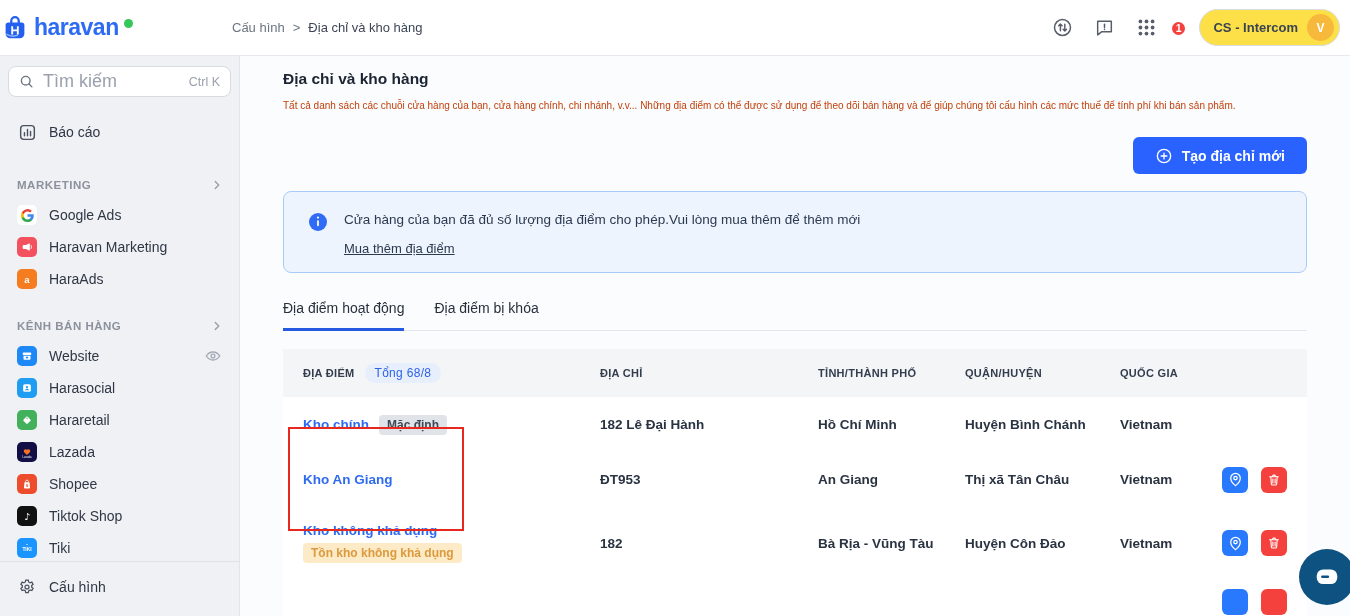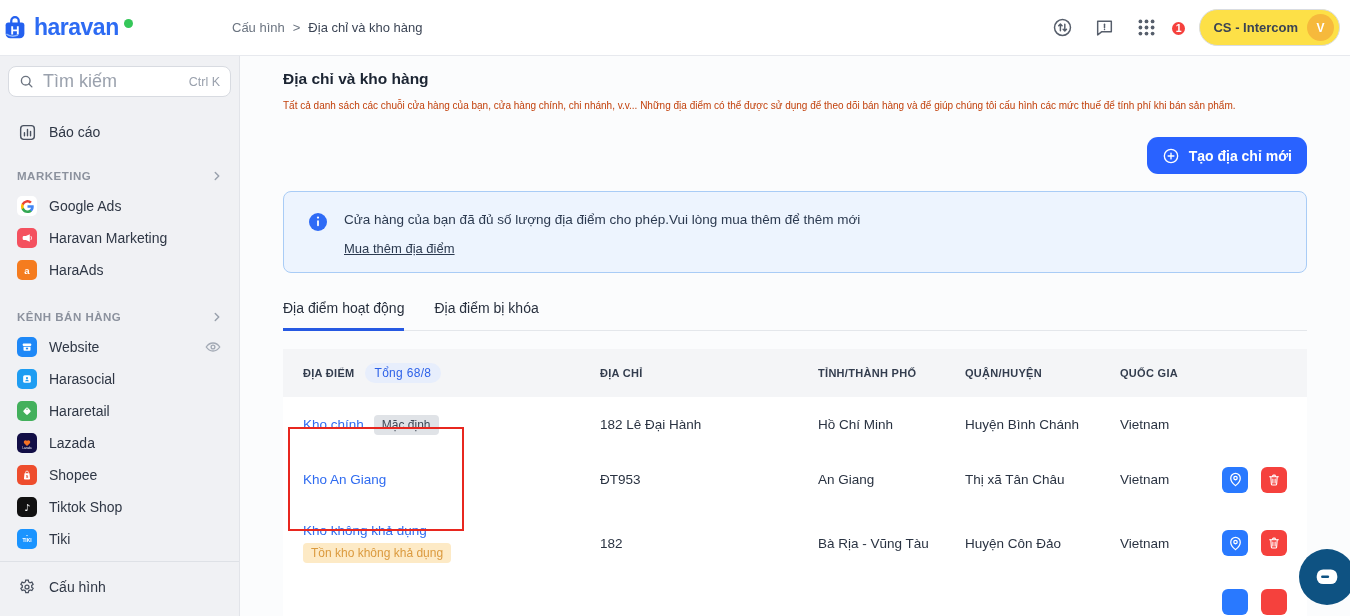--- a/index.html
+++ b/index.html
@@ -60,42 +60,42 @@
   .nav-item {
     height:32px; display:flex; align-items:center; gap:12px; padding:0 17px;
     font-size:14px; color:#2f3745; cursor:pointer;
   }
   .tile {
     width:20px; height:20px; border-radius:5px; flex:none;
     display:flex; align-items:center; justify-content:center; overflow:hidden;
   }
   .section-head {
     display:flex; align-items:center; justify-content:space-between;
-    padding:0 15px 0 17px; margin:21px 0 7px;
+    padding:0 15px 0 17px; margin:30px 0 7px;
     font-size:11.5px; font-weight:bold; color:#8b919d; letter-spacing:.5px;
   }
   .eye-btn { margin-left:auto; cursor:pointer; }
   .sidebar-bottom {
     position:absolute; bottom:0; left:0; right:0;
     border-top:1px solid #dee1e6; padding:6px 0 10px; background:var(--sidebar-bg,#f0f1f4);
   }
   .sidebar-bottom .nav-item { height:38px; }
 
   
   .main {
     position:absolute; left:240px; top:56px; width:1110px; height:560px;
     background:#fbfcfd; overflow:hidden; z-index:10;
   }
   .content { position:relative; margin-left:43px; width:1024px; }
   .page-title { margin-top:14px; font-size:15.5px; font-weight:bold; color:#1c2533; }
   .page-desc { margin-top:8px; font-size:10px; line-height:20px; color:#c2410c; }
   .btn-row { display:flex; justify-content:flex-end; margin-top:21px; }
   .btn-primary {
     background:var(--primary,#2962ff); color:#fff; font-size:14px; font-weight:bold;
-    font-family:inherit; height:37px; padding:0 15px; border-radius:11px; border:none;
+    font-family:inherit; height:37px; padding:0 22px; border-radius:6px; border:none;
     display:flex; align-items:center; gap:9px; cursor:pointer;
   }
   .banner {
     margin-top:17px; height:82px; border-radius:8px;
     background:var(--banner-bg,#edf4fe); border:1px solid var(--banner-border,#a9ccf6);
     display:flex; gap:16px; padding:20px 24px;
   }
   .banner-msg { font-size:13.5px; color:#2c3a50; }
   .banner-link {
     display:inline-block; margin-top:14px; font-size:13px; color:#2c3a50;
@@ -110,21 +110,21 @@
   .thead, .trow { display:grid; grid-template-columns:297px 218px 147px 155px 105px 1fr; }
   .thead {
     height:48px; align-items:center; background:#f4f5f7;
     font-size:11px; font-weight:bold; color:#333d4e; letter-spacing:.3px;
   }
   .th { padding-left:20px; display:flex; align-items:center; gap:10px; }
   .badge-total {
     background:var(--total-badge-bg,#e7eefc); color:var(--total-badge-text,#2e62e8);
     font-size:12px; font-weight:normal; padding:3px 10px; border-radius:10px;
   }
-  .trow { min-height:55px; align-items:center; background:#fff; font-size:13.5px; color:#2a3342; }
+  .trow { min-height:55px; align-items:center; background:#fff; font-size:13.5px; color:#2a3342;font-weight:bold; }
   .trow.tall { min-height:72px; }
   .td { padding-left:20px; }
   .name-cell { display:flex; align-items:center; gap:10px; flex-wrap:wrap; }
   .name-cell.stacked { flex-direction:column; align-items:flex-start; gap:5px; }
   .wh-link { color:var(--link,#2f6bf0); cursor:pointer; text-decoration:none; }
   .badge-default {
     background:var(--default-badge-bg,#e0e3e7); color:var(--default-badge-text,#3f4856);
     font-size:12px; padding:3px 8px; border-radius:4px;
   }
   .badge-warning {

